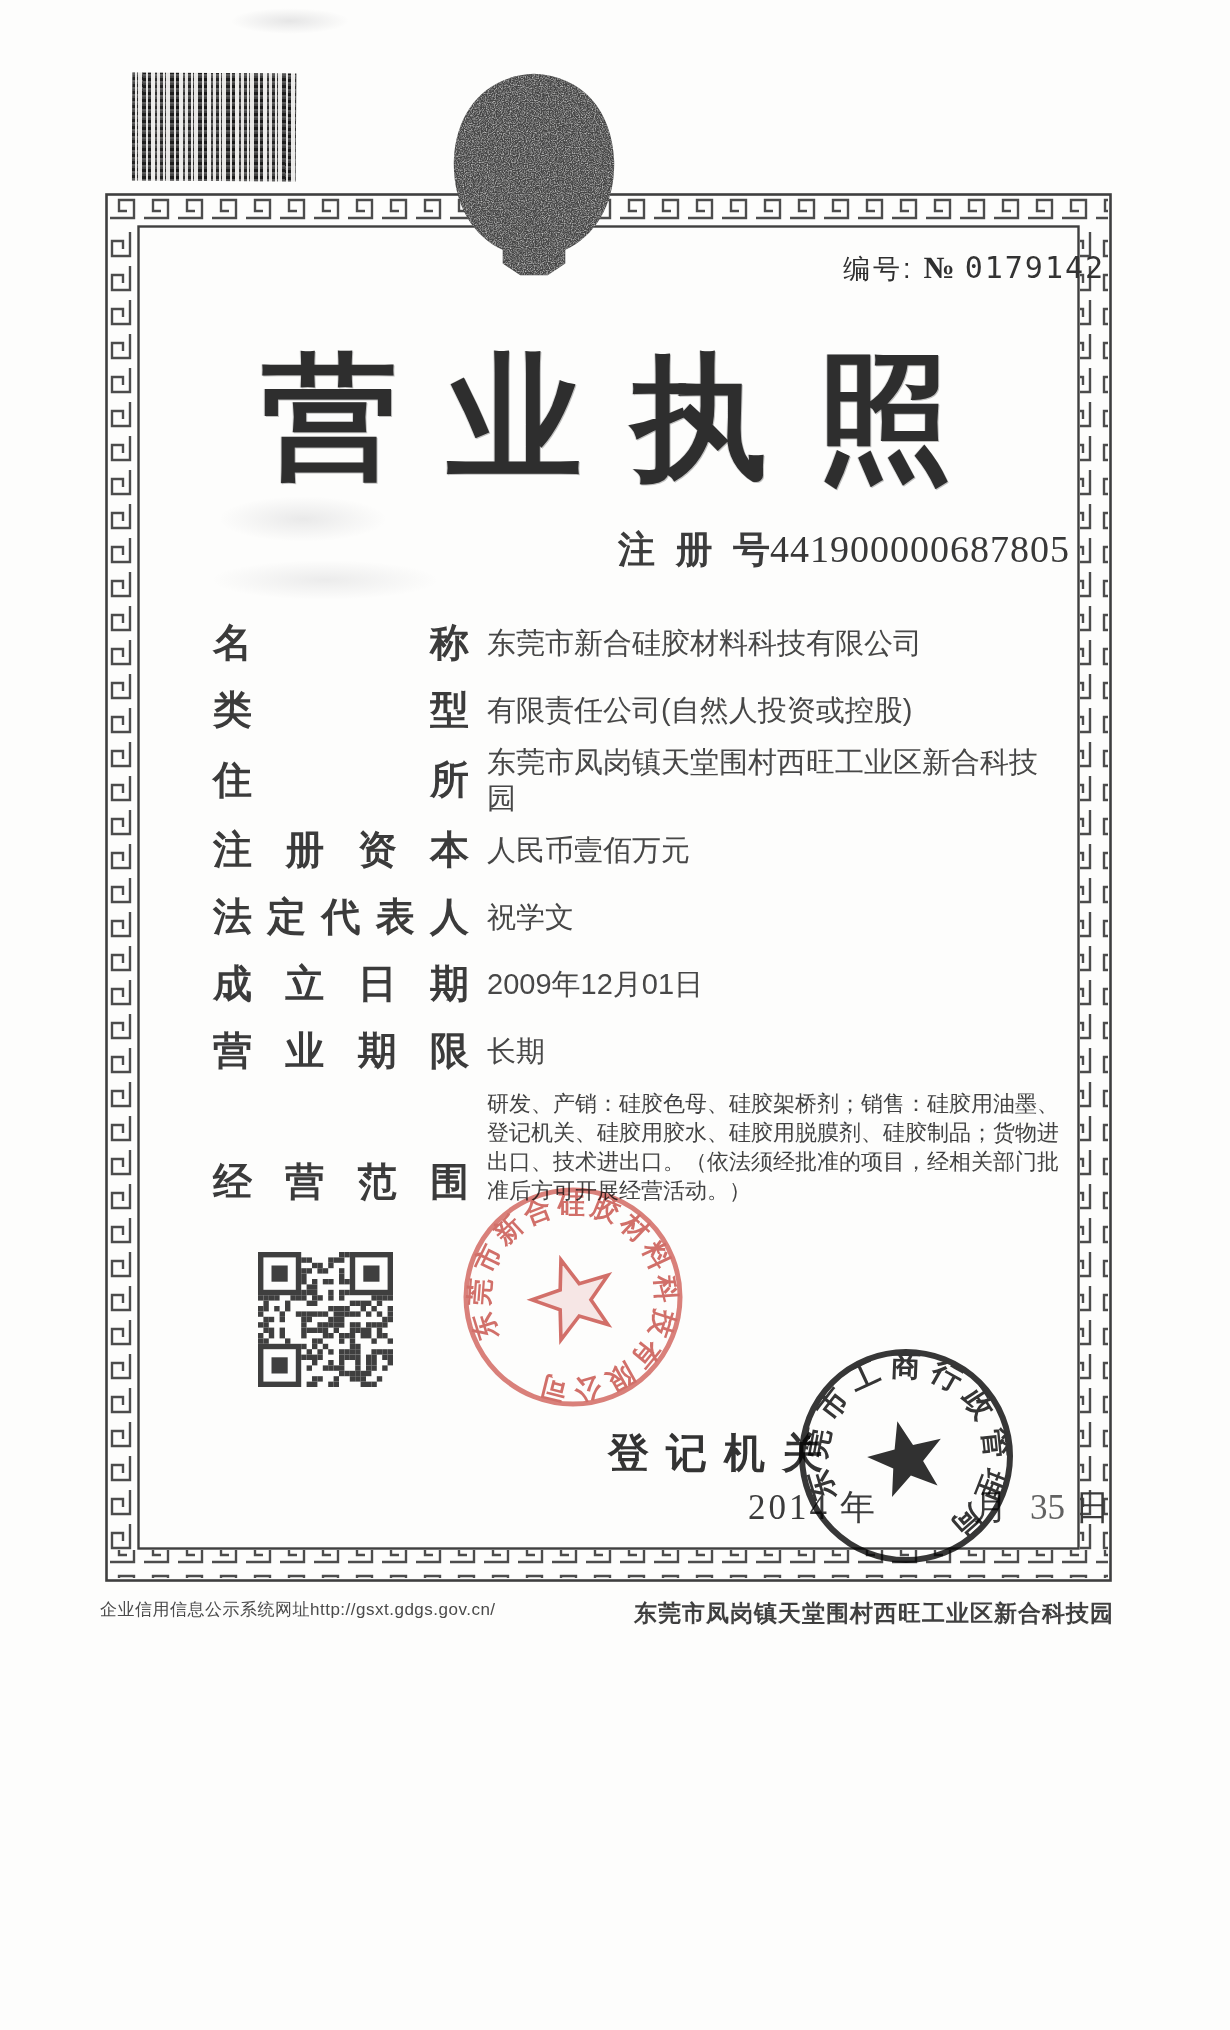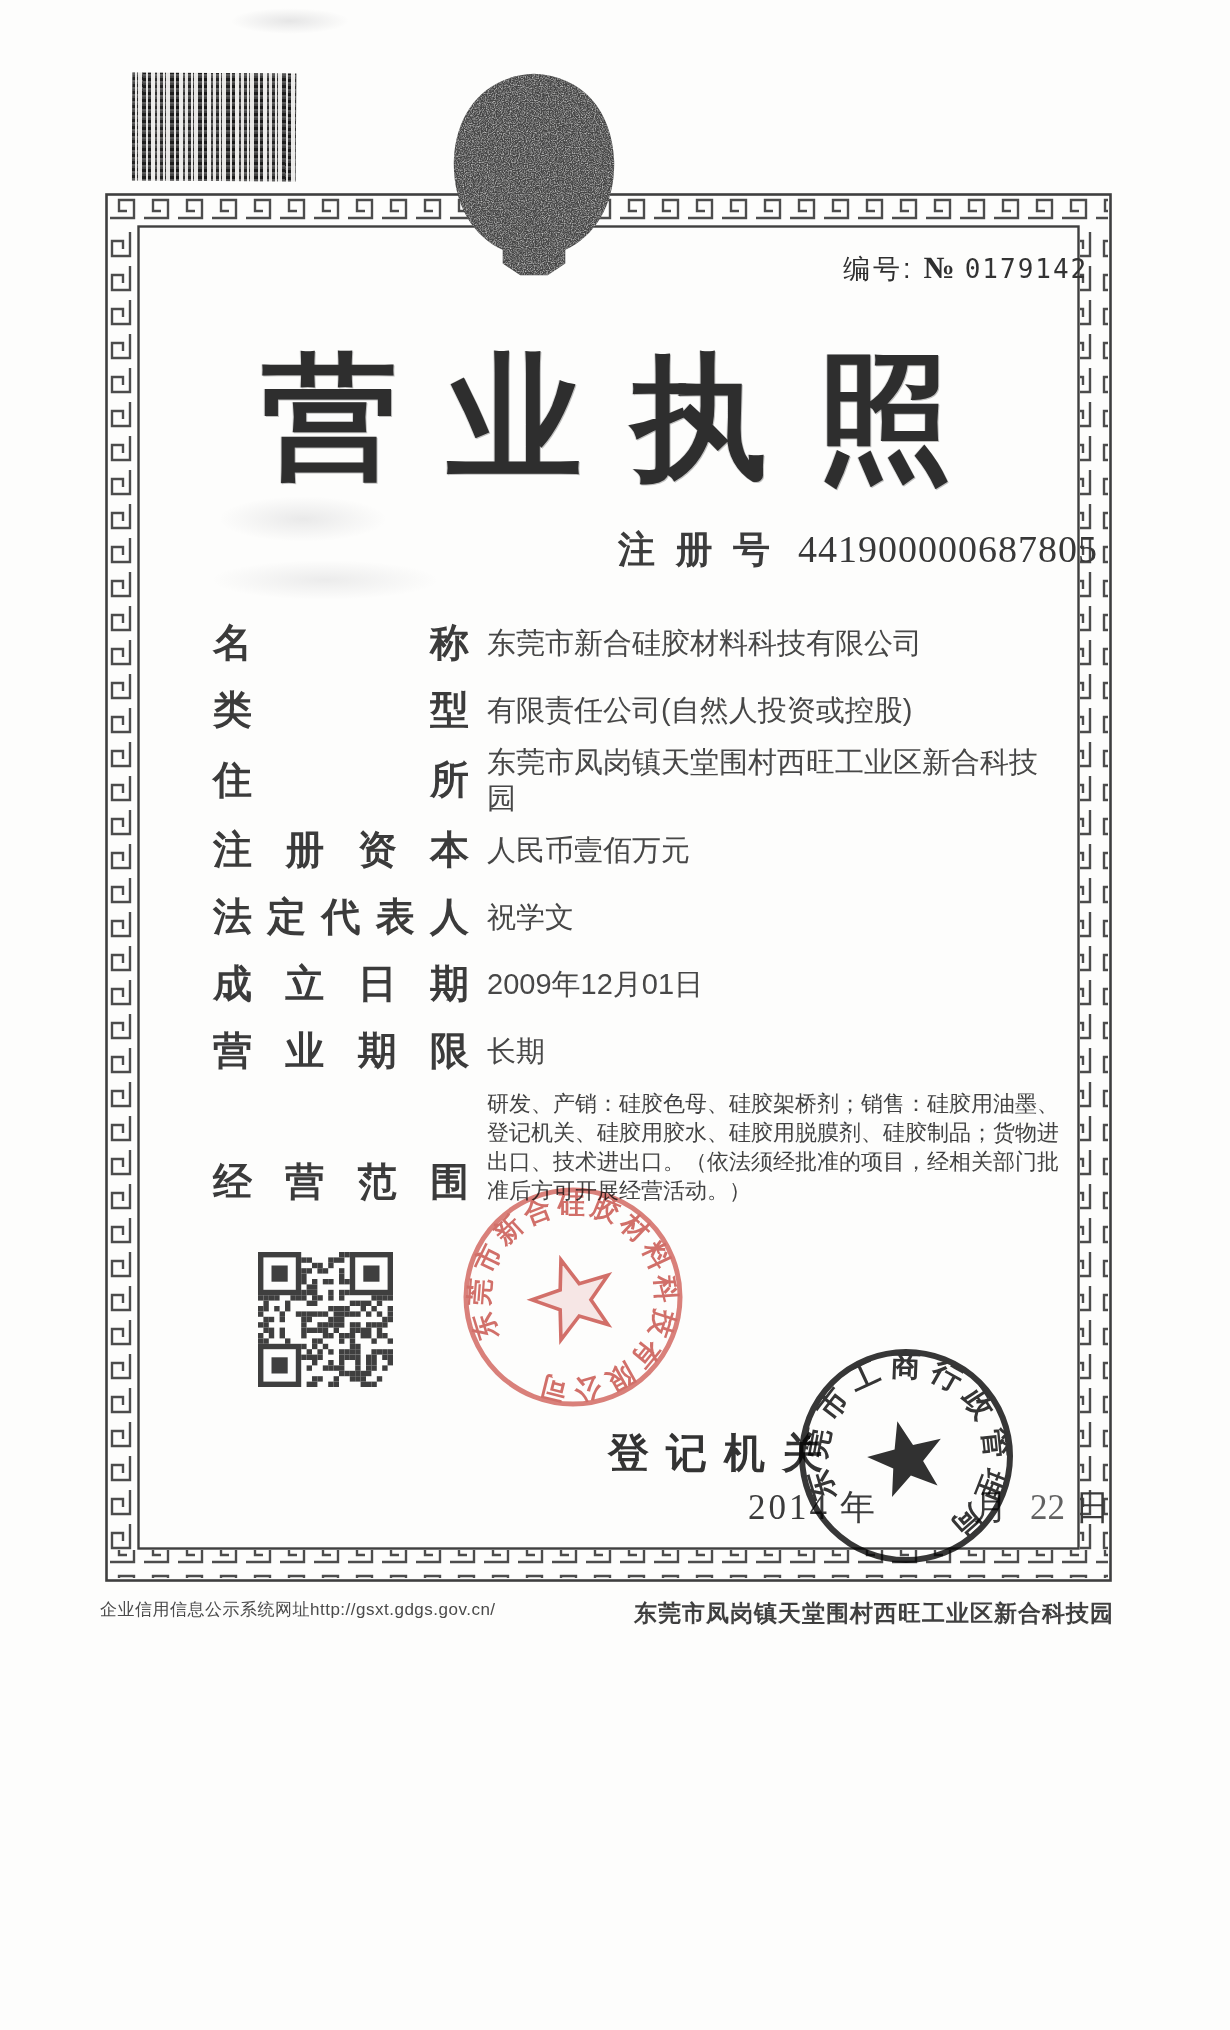--- a/index.html
+++ b/index.html
@@ -19,31 +19,31 @@
     filter:contrast(.92);
   }
   .emblem{position:absolute;left:446px;top:68px;width:176px;height:220px;}
   .frame-gap-patch{position:absolute;left:432px;top:186px;width:290px;height:52px;background:#fdfdfc;}
   
   .frame{position:absolute;left:105px;top:193px;width:1007px;height:1389px;}
   
   .serial{position:absolute;left:843px;top:250px;display:flex;align-items:baseline;gap:10px;color:#2f2f2f;}
   .serial .lbl{font-size:27px;letter-spacing:3px;}
   .serial .numero{font-size:31px;font-weight:bold;font-family:"Liberation Serif","DejaVu Serif",serif;}
-  .serial .digits{font-size:26px;font-family:"DejaVu Sans Mono","Liberation Mono",monospace;letter-spacing:2px;color:#333;}
+  .serial .digits{font-size:30px;font-family:"DejaVu Sans Mono","Liberation Mono",monospace;letter-spacing:2px;color:#333;}
   
   .title{
     position:absolute;left:262px;top:338px;width:690px;height:160px;
     display:flex;justify-content:space-between;align-items:center;
     font-size:135px;font-weight:900;color:#2e2e2e;line-height:1;
     text-shadow:1px 1px 0 rgba(80,80,80,.35), -1px 0 0 rgba(120,120,120,.25);
     font-family:"Liberation Serif","DejaVu Serif",serif;
   }
   
-  .regno{position:absolute;left:618px;top:525px;display:flex;align-items:baseline;gap:28px;}
+  .regno{position:absolute;left:618px;top:525px;display:flex;align-items:baseline;}
   .regno .lbl{width:152px;font-size:37px;color:#3c3c3c;text-align:justify;text-align-last:justify;font-weight:600;}
   .regno .val{font-size:38px;color:#383838;font-family:"Liberation Serif","DejaVu Serif",serif;letter-spacing:1px;}
   
   .fields{position:absolute;left:206px;top:610px;width:860px;}
   .frow{display:flex;align-items:center;min-height:67px;}
   .frow.scope{align-items:flex-end;padding-top:4px;}
   .flabel{
     flex:0 0 256px;font-size:39px;font-weight:700;color:#3b3b3b;
     text-align:justify;text-align-last:justify;line-height:1.2;
     font-family:"Liberation Serif","DejaVu Serif",serif;
@@ -401,21 +401,21 @@
     </g>
   </svg>
 
   <div class="registry">登记机关</div>
 
   <div class="dateline">
     <span class="y">2014</span>
     <span class="unit">年</span>
     <span class="gap"></span>
     <span class="unit">月</span>
-    <span class="d">22</span>
+    <span class="d">35</span>
     <span class="unit">日</span>
   </div>
 
   <svg class="seal-black" viewBox="0 0 232 232">
     <defs>
       <path id="stampCircle" d="M116,36 a80,80 0 1 1 -0.1,0" fill="none"></path>
     </defs>
     <circle cx="116" cy="116" r="104" fill="none" stroke="#262626" stroke-width="6"></circle>
     <g transform="rotate(-14 116 116)">
       <path transform="translate(116,120) scale(0.95)" d="M0,-42 L9.99,-13.75 L39.94,-12.98 L16.17,5.25 L24.69,33.98 L0,17 L-24.69,33.98 L-16.17,5.25 L-39.94,-12.98 L-9.99,-13.75 Z" fill="#1f1f1f"></path>

